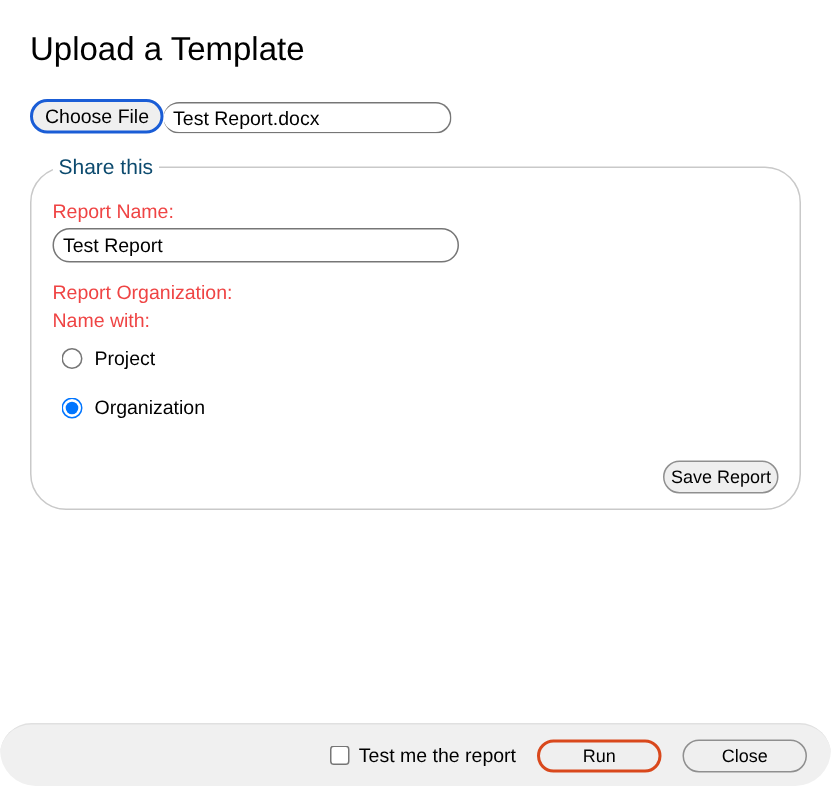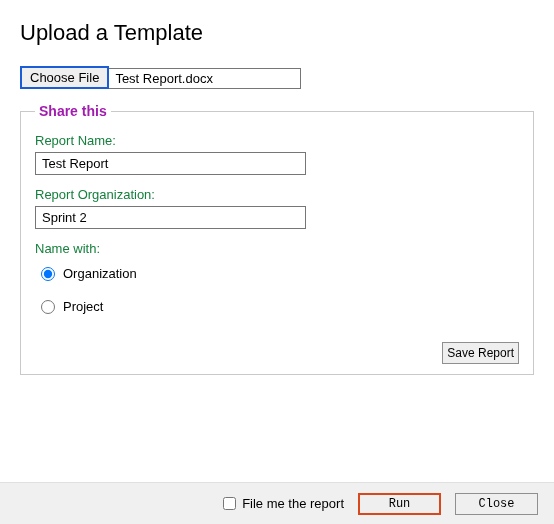--- a/index.html
+++ b/index.html
@@ -1,15 +1,15 @@
 <!DOCTYPE html>
 <html><head>
   <meta charset="utf-8">
   <style>
-    * { box-sizing: border-box; margin: 0; padding: 0; }
+    * { box-sizing: border-box; margin: 0; padding: 0; border-radius: 24px; }
     body {
       font-family: Arial, Helvetica, sans-serif;
       width: 554px;
       height: 524px;
       background: #fff;
       display: flex;
       flex-direction: column;
       position: relative;
     }
     .content {
@@ -44,29 +44,28 @@
       display: flex;
       align-items: center;
     }
     .fieldset {
       border: 1px solid #c9c9c9;
       padding: 14px 14px 10px 14px;
       position: relative;
       margin-top: 2px;
     }
     .legend {
-      color: #a21caf;
+      color: #0c4a6e;
       font-size: 14px;
       padding: 0 4px;
       background: #fff;
-      font-weight: bold;
     }
     .form-label {
       font-size: 13px;
-      color: #15803d;
+      color: #ef4444;
       display: block;
       margin-bottom: 4px;
     }
     .text-input {
       border: 1px solid #767676;
       padding: 3px 6px;
       font-size: 13px;
       width: 271px;
       font-family: inherit;
       margin-bottom: 12px;
@@ -120,21 +119,21 @@
       width: 13px;
       height: 13px;
     }
     .footer-btn {
       width: 83px;
       height: 22px;
       background: #efefef;
       border: 1px solid #8f8f8f;
       font-size: 12px;
       cursor: pointer;
-      font-family: Liberation Mono, monospace;
+      font-family: Liberation Sans, sans-serif;
     }
     .run-btn {
       border: 2px solid #d9481c;
     }
   </style>
 </head>
 <body>
 
 <div class="content">
   <h1 class="page-title">Upload a Template</h1>
@@ -144,40 +143,39 @@
     <div class="file-name-display">Test Report.docx</div>
   </div>
 
   <fieldset class="fieldset">
     <legend class="legend">Share this</legend>
 
     <label class="form-label">Report Name:</label>
     <input type="text" class="text-input" value="Test Report" style="">
 
     <label class="form-label">Report Organization:</label>
-    <input type="text" class="text-input" value="Sprint 2" style="">
 
     <label class="form-label">Name with:</label>
     <div class="radio-group">
       <label class="radio-row">
+        <input type="radio" name="sharewith" style="">
+        <span>Project</span>
+      </label>
+      <label class="radio-row">
         <input type="radio" name="sharewith" checked="" style="">
         <span>Organization</span>
-      </label>
-      <label class="radio-row">
-        <input type="radio" name="sharewith" style="">
-        <span>Project</span>
       </label>
     </div>
 
     <div class="save-btn-row">
       <button class="save-btn">Save Report</button>
     </div>
   </fieldset>
 </div>
 
 <div class="footer">
   <label class="email-check">
     <input type="checkbox" style="">
-    <span>File me the report</span>
+    <span>Test me the report</span>
   </label>
   <button class="footer-btn run-btn">Run</button>
   <button class="footer-btn">Close</button>
 </div>
 
 </body></html>

